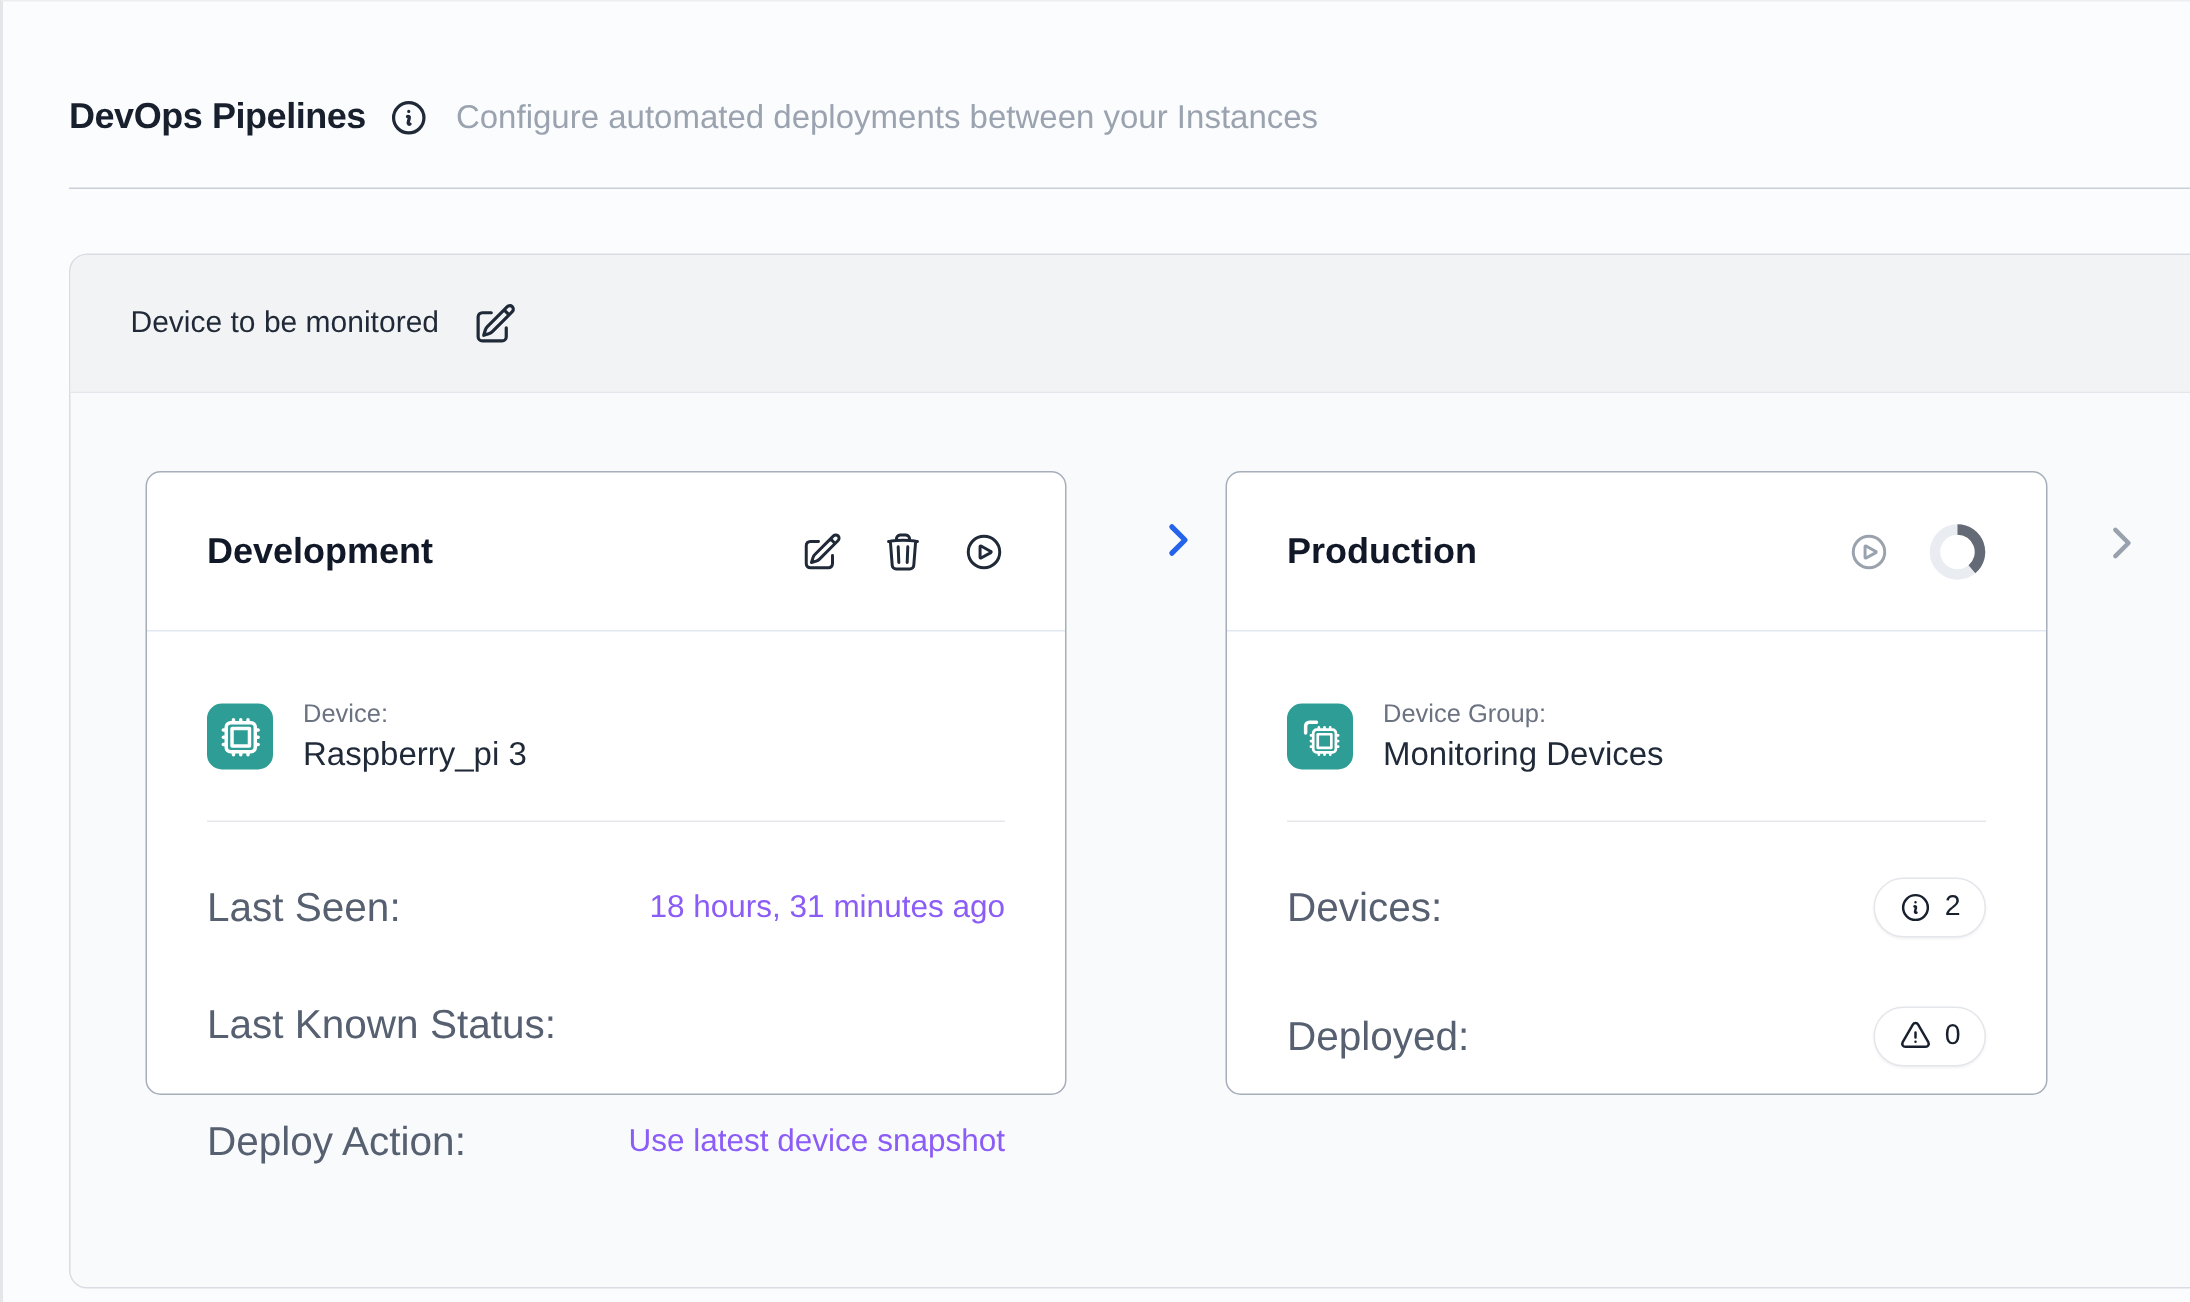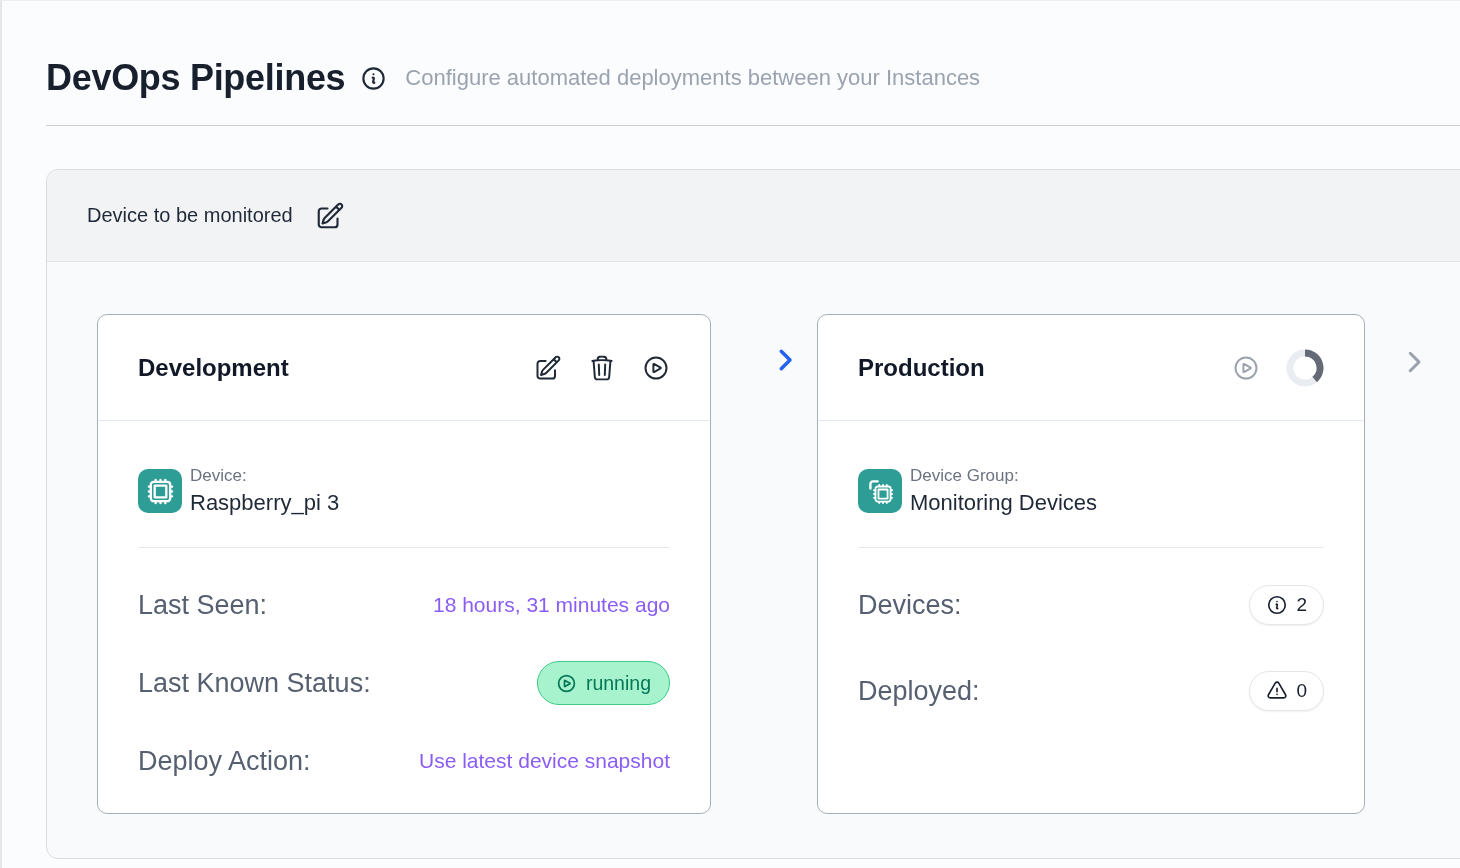--- a/index.html
+++ b/index.html
@@ -10,52 +10,52 @@
     background:#fbfcfd;
     border-left:2px solid #e4e6ea;
     border-top:1px solid #eceef1;
     overflow:hidden;
     color:#1f2937;
   }
   svg { display:block; }
 
   
   .page-header { position:absolute; left:44px; top:56px; height:42px; display:flex; align-items:center; gap:15px; }
-  .page-title { font-size:36px; font-weight:700; color:#18202e; letter-spacing:-0.3px; }
+  .page-title { font-size:24px; font-weight:700; color:#18202e; letter-spacing:-0.3px; }
   .icon-info-title { width:27px; height:27px; color:#1f2937; cursor:pointer; }
   .page-subtitle { font-size:22px; color:#9aa3af; margin-left:3px; }
   .page-rule { position:absolute; left:44px; right:0; top:124px; height:1px; background:#c9cfd7; }
 
   
   .panel { position:absolute; left:44px; top:168px; width:1430px; height:690px;
            border:1px solid #d9dde3; border-radius:12px; background:#f8fafc; }
   .panel-header { height:92px; background:#f2f3f5; border-bottom:1px solid #e2e5e9;
                   border-radius:12px 12px 0 0; display:flex; align-items:center; padding:0 40px; gap:22px; }
   .panel-title { font-size:20px; font-weight:500; color:#1f2937; }
   .panel-edit-btn { width:30px; height:30px; color:#1f2937; background:none; border:none; cursor:pointer; padding:0; }
   .panel-edit-btn svg { width:30px; height:30px; }
   .panel-body { position:relative; height:597px; }
 
   
-  .card { position:absolute; top:52px; height:500px; background:#ffffff;
+  .card { position:absolute; top:52px; height:416px; background:#ffffff;
           border:1px solid #a6aeba; border-radius:10px; }
   .card-dev  { left:50px;  width:614px; }
   .card-prod { left:770px; width:548px; }
   .card-header { height:106px; display:flex; align-items:center; justify-content:space-between;
                  padding:0 40px; border-bottom:1px solid #e2e8f0; }
   .card-title { font-size:24px; font-weight:600; color:#111827; }
   .card-actions { display:flex; align-items:center; gap:26px; }
   .icon-btn { background:none; border:none; padding:0; cursor:pointer; color:#1f2937; }
   .icon-btn svg { width:28px; height:28px; }
   .icon-btn.muted { color:#9aa2ae; }
   .spinner { width:38px; height:38px; }
 
   .card-body { padding:45px 40px 0 40px; }
 
-  .device-row { display:flex; align-items:center; gap:8px; }
+  .device-row { display:flex; align-items:center; gap:20px; }
   .device-icon { width:44px; height:44px; border-radius:10px; background:#2e9d95;
                  display:flex; align-items:center; justify-content:center; flex:none; }
   .device-icon svg { width:31px; height:31px; color:#ffffff; }
   .small-label { font-size:17px; color:#6b7280; margin-bottom:4px; }
   .device-name { font-size:22px; color:#1f2937; }
 
   .body-divider { height:1px; background:#e5e7eb; margin-top:31px; }
 
   .kv { display:flex; justify-content:space-between; align-items:center; margin-top:34px; min-height:44px; }
   .kv-label { font-size:27px; color:#566070; }
@@ -140,27 +140,20 @@
         </div>
         <div class="body-divider"></div>
 
         <div class="kv" style="margin-top:35px;">
           <span class="kv-label">Last Seen:</span>
           <span class="kv-value">18 hours, 31 minutes ago</span>
         </div>
 
         <div class="kv">
           <span class="kv-label">Last Known Status:</span>
-          <span class="status-pill">
-            <svg viewBox="0 0 24 24" fill="none" stroke="currentColor" stroke-width="2" stroke-linecap="round" stroke-linejoin="round">
-              <path d="M21 12a9 9 0 1 1-18 0 9 9 0 0 1 18 0Z"></path>
-              <path d="M15.91 11.672a.375.375 0 0 1 0 .656l-5.603 3.113a.375.375 0 0 1-.557-.328V8.887c0-.286.307-.466.557-.327l5.603 3.112Z"></path>
-            </svg>
-            <span class="status-pill-text">running</span>
-          </span>
         </div>
 
         <div class="kv">
           <span class="kv-label">Deploy Action:</span>
           <span class="kv-value">Use latest device snapshot</span>
         </div>
       </div>
     </div>
 
     <span class="flow-arrow flow-arrow-blue">

